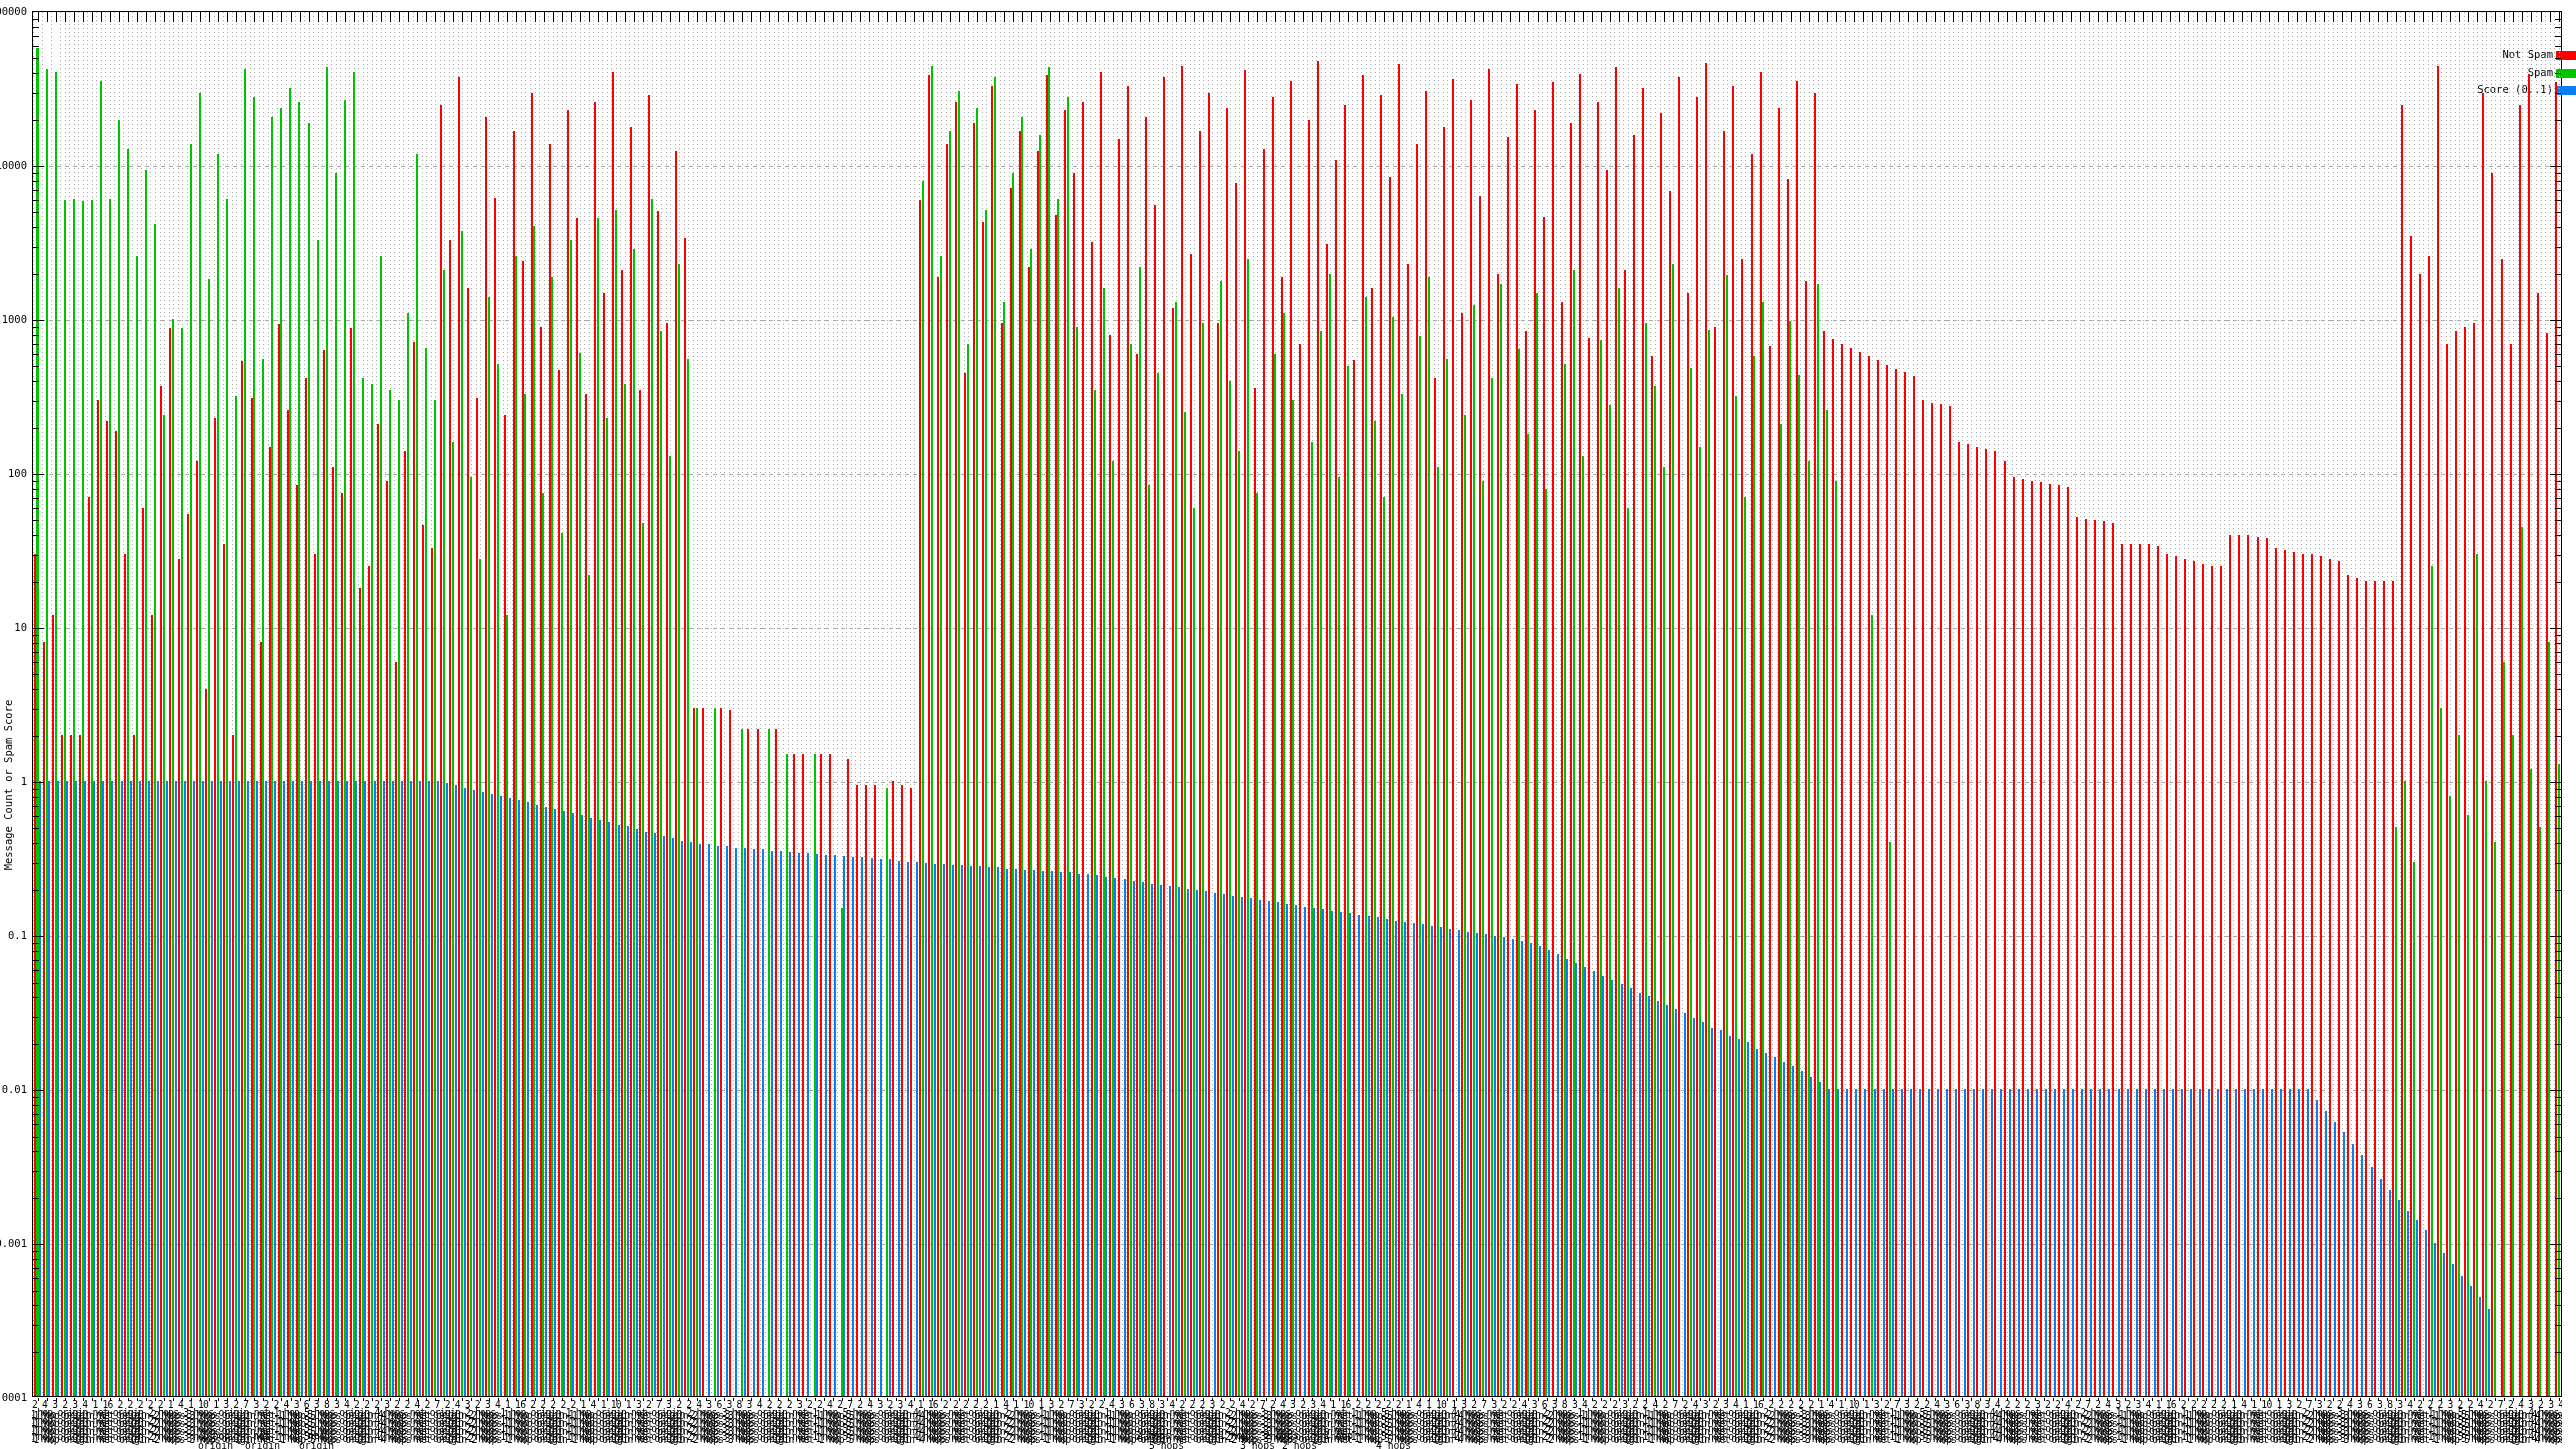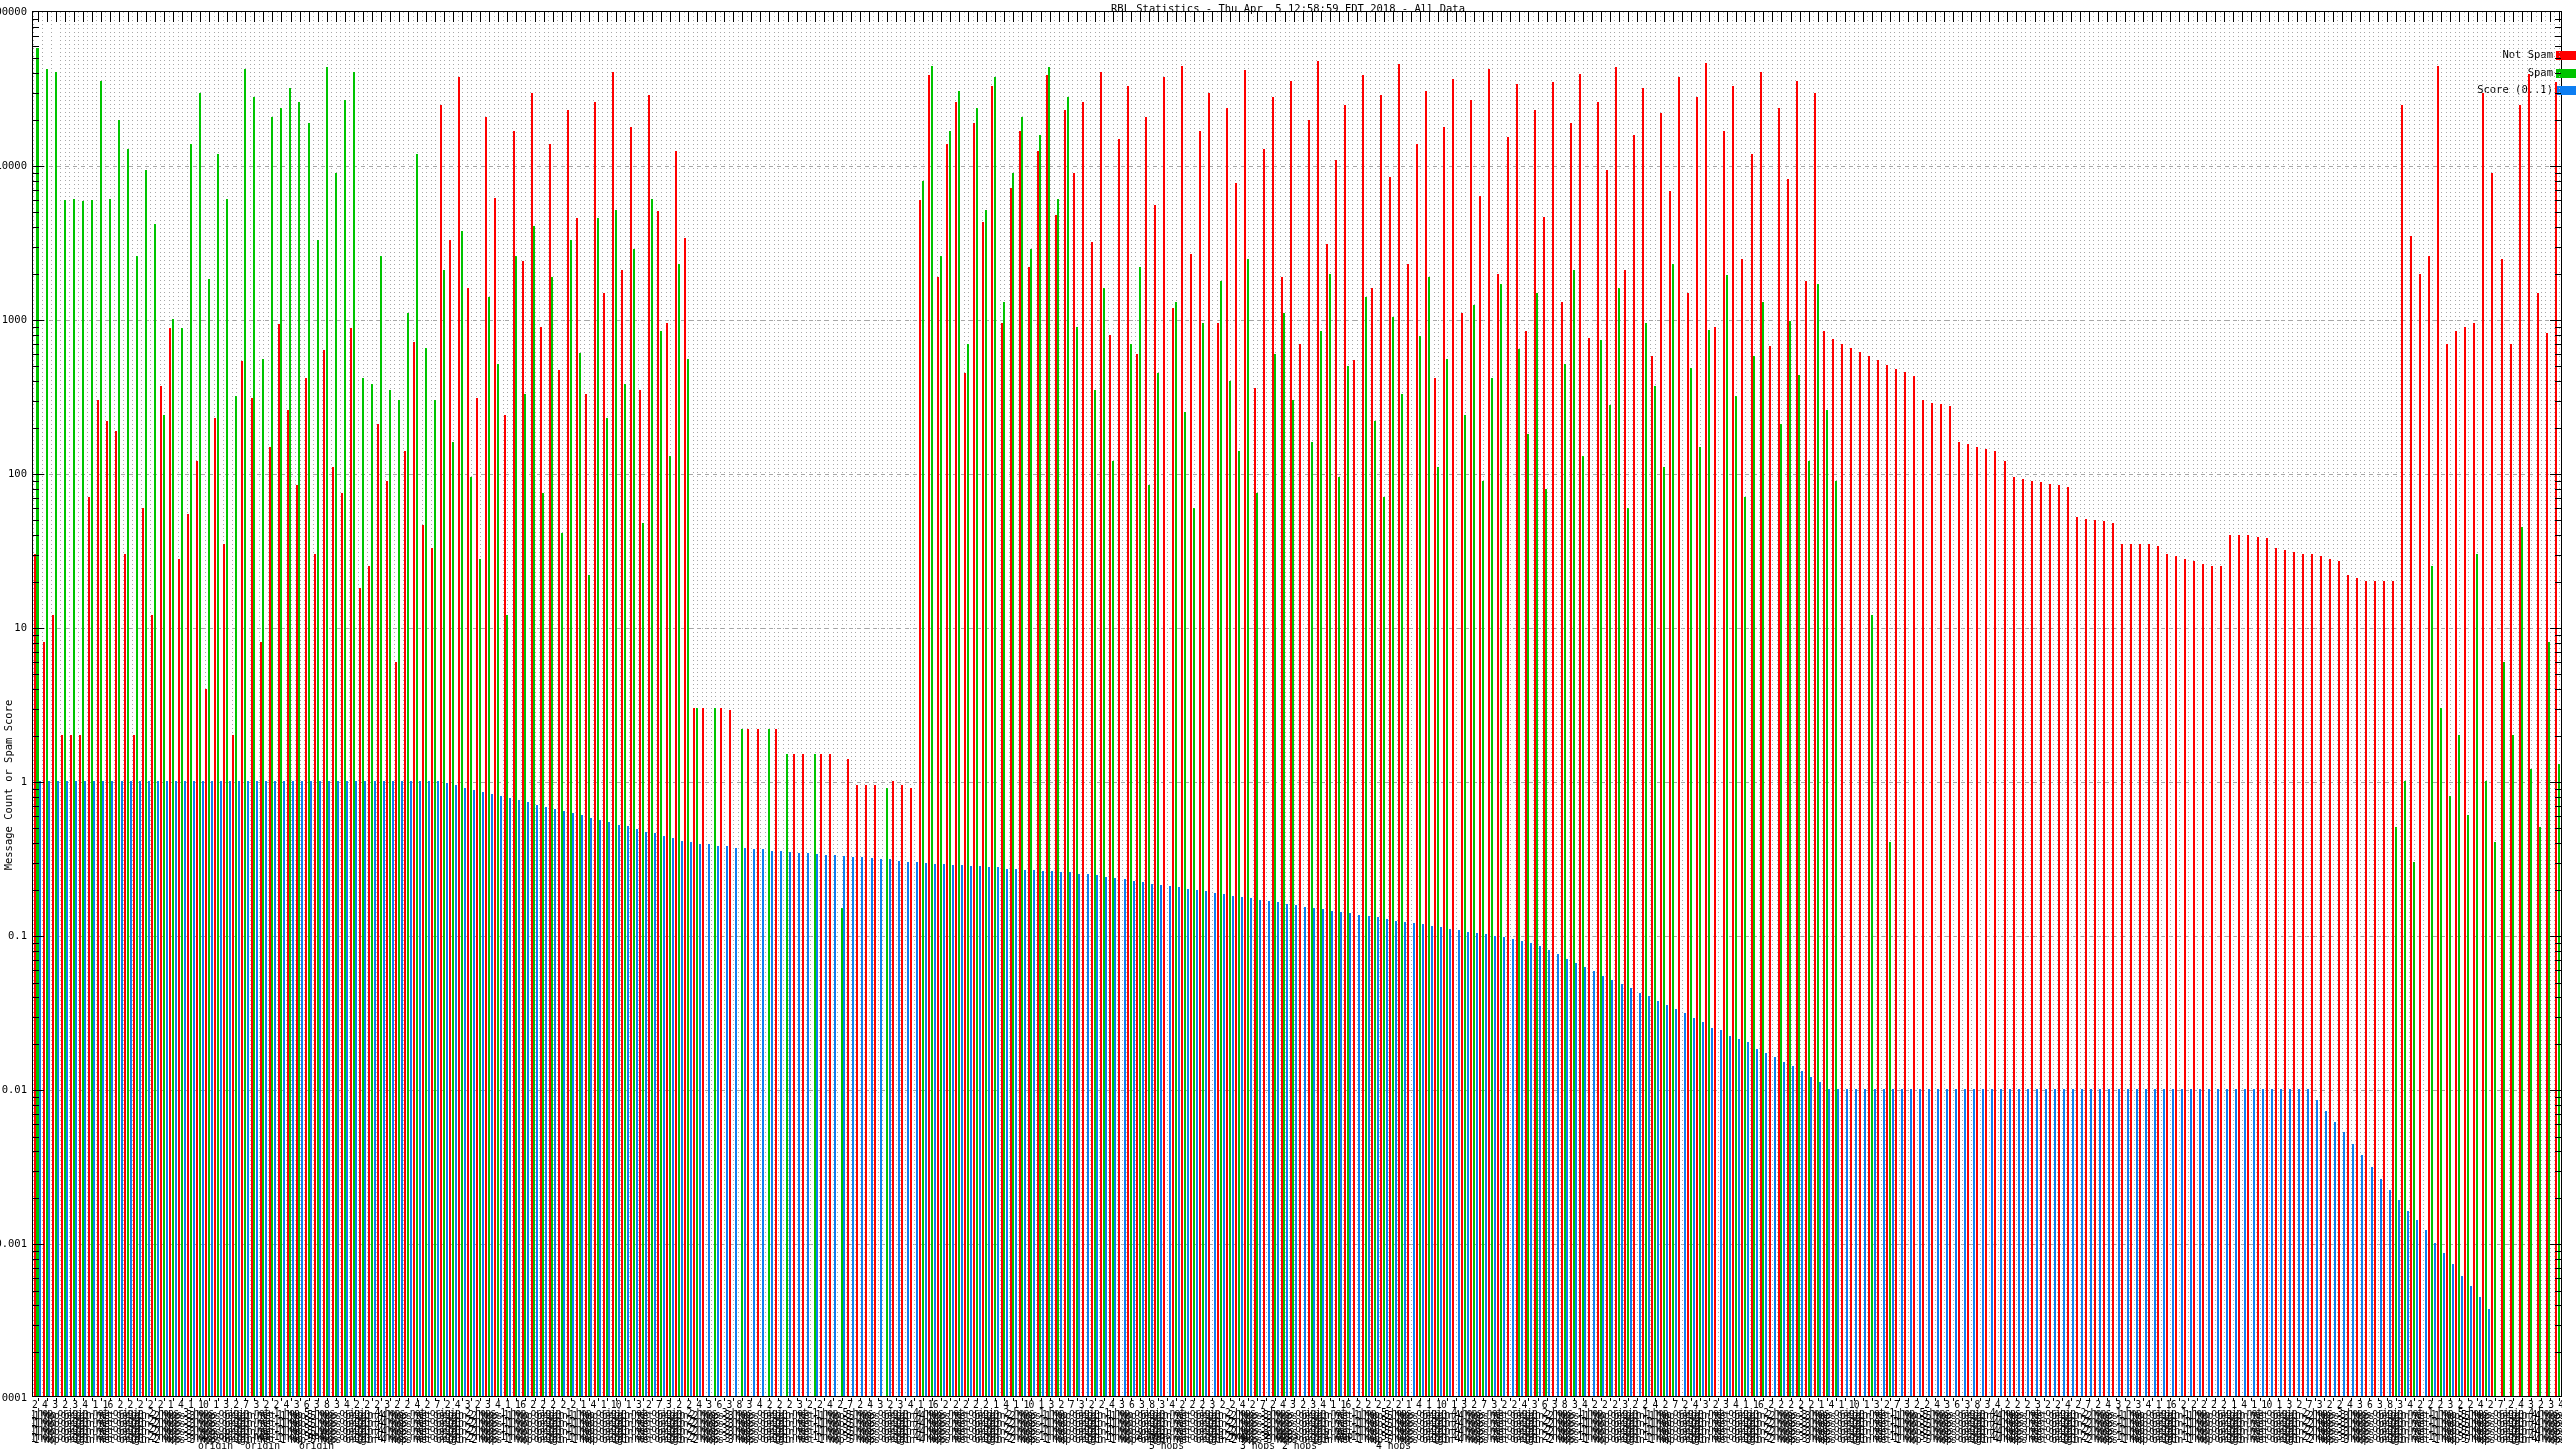--- a/index.html
+++ b/index.html
@@ -24,21 +24,20 @@
   .legend-label{position:absolute;left:0;top:0;width:145px;text-align:right;font-size:10.5px;}
   .legend-swatch{position:absolute;left:148px;top:2.4px;width:35px;height:8.9px;}
   #x-label-band{position:absolute;left:32px;top:1398px;width:2530px;height:51px;overflow:hidden;}
   .mushrow{position:absolute;white-space:nowrap;font-size:9.7px;letter-spacing:-0.8px;color:#000;}
   .xlab{position:absolute;white-space:nowrap;font-size:9.7px;color:#000;}
 </style>
 </head>
 <body>
 
 <div id="chart-root">
-  <div id="chart-title">RBL Statistics - Thu Apr  5 12:58:59 EDT 2018 - All Data</div>
   <div id="y-axis-title">Message Count or Spam Score</div>
   <div id="plot-area">
     <div class="layer" id="legend">
         <div class="legend-row" style="top: 4px; width: 185px;">
           <div class="legend-label">Not Spam</div>
           <div class="legend-swatch" style="background: rgb(255, 0, 0);"></div>
         </div>
         <div class="legend-row" style="top: 22px; width: 185px;">
           <div class="legend-label">Spam</div>
           <div class="legend-swatch" style="background: rgb(0, 196, 0);"></div>

